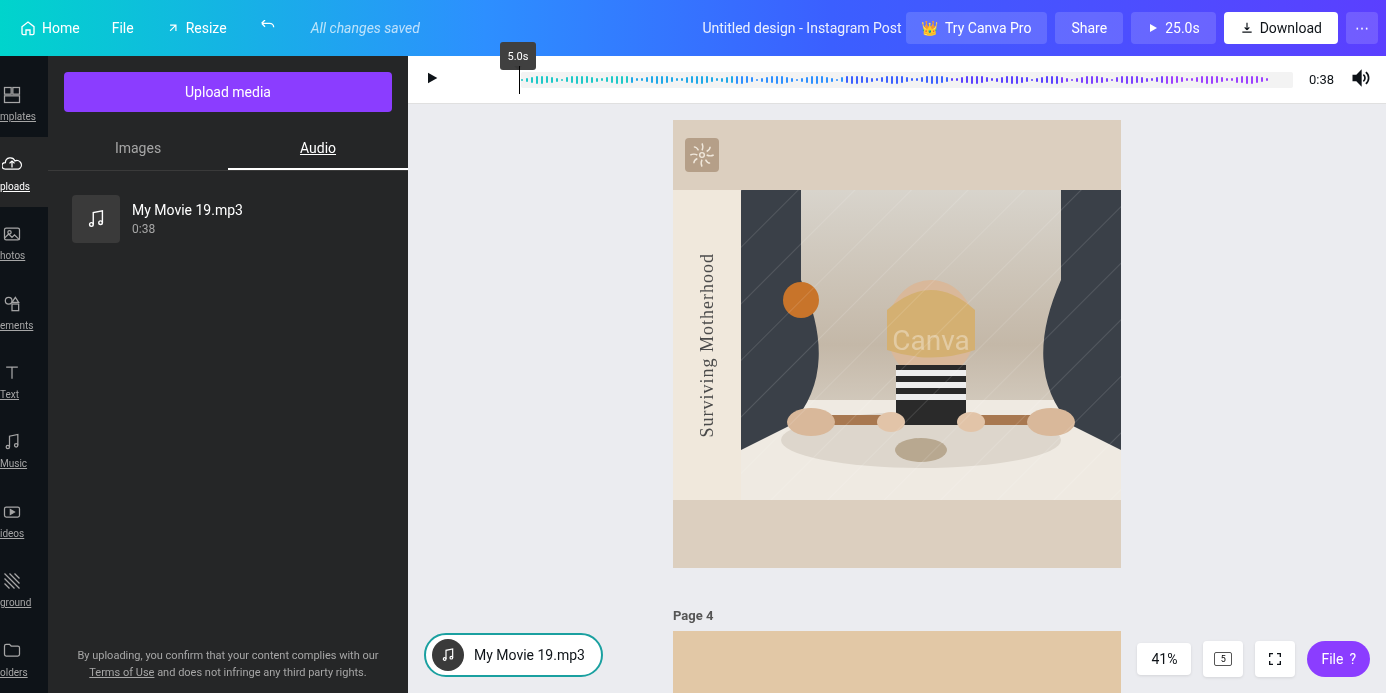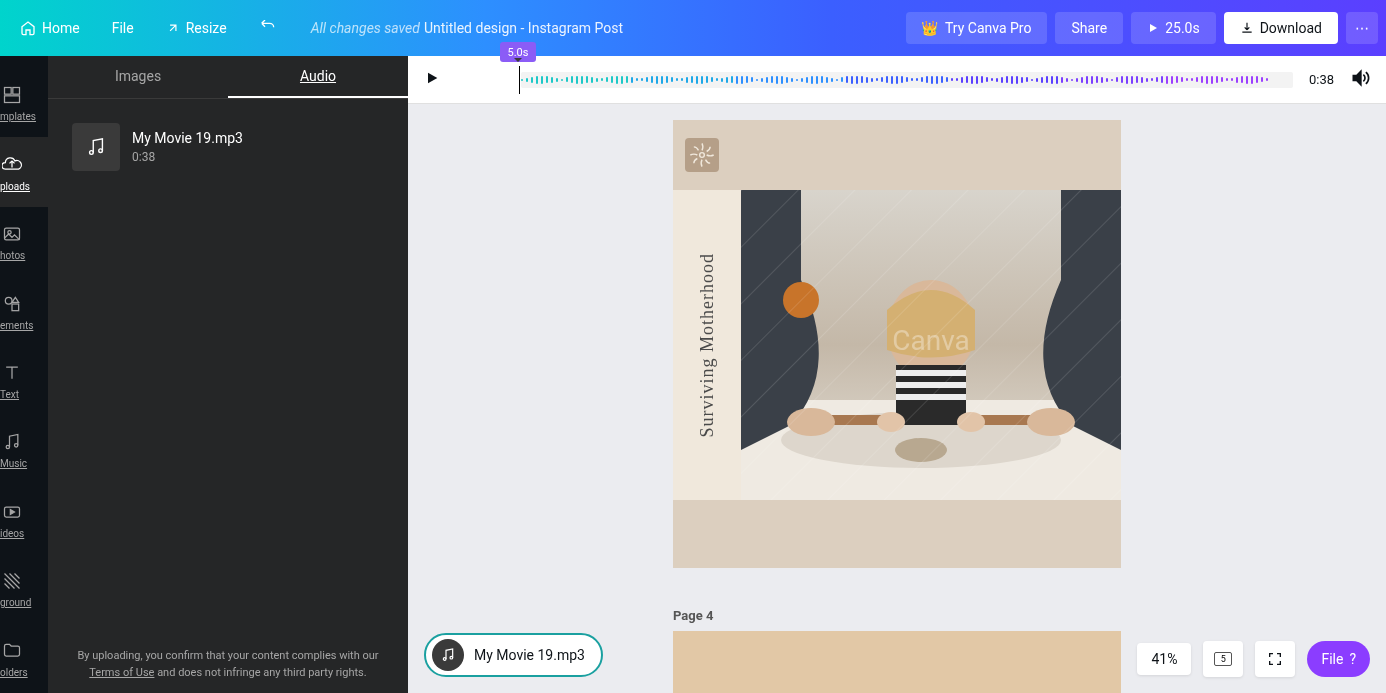--- a/index.html
+++ b/index.html
@@ -11,21 +11,21 @@
     background: linear-gradient(90deg, #00d4cc 0%, #2d8fff 35%, #3b5fff 60%, #5b3fff 100%);
     display: flex;
     align-items: center;
     padding: 0 8px;
     color: #fff;
     gap: 4px;
   }
   .topbar-left { display: flex; align-items: center; gap: 8px; }
   .topbar-item { display: flex; align-items: center; gap: 6px; padding: 8px 12px; border-radius: 4px; cursor: pointer; font-size: 14px; }
   .save-status { font-style: italic; color: rgba(255,255,255,0.7); font-size: 14px; margin-left: 16px; }
-  .design-title { flex: 1; text-align: left; color: rgba(255,255,255,0.9); font-size: 14px; }
+  .design-title { flex: 1; text-align: right; color: rgba(255,255,255,0.9); font-size: 14px; }
   .topbar-right { display: flex; align-items: center; gap: 8px; }
   .btn { padding: 8px 16px; border-radius: 4px; font-size: 14px; cursor: pointer; border: none; display: flex; align-items: center; gap: 6px; }
   .btn-transparent { background: rgba(255,255,255,0.15); color: #fff; }
   .btn-white { background: #fff; color: #0e1318; }
   .btn-more { width: 32px; padding: 8px 0; justify-content: center; background: rgba(255,255,255,0.15); color: #fff; }
 
   
   .main { display: flex; height: calc(100% - 56px); }
 
   
@@ -57,21 +57,21 @@
 
   
   .timeline-bar { height: 48px; background: #fff; border-bottom: 1px solid #e0e0e0; display: flex; align-items: center; padding: 0 16px; gap: 16px; position: relative; }
   .play-btn { cursor: pointer; }
   .timeline-track { flex: 1; height: 28px; position: relative; }
   .timeline-fill { position: absolute; left: 65px; right: 0; top: 6px; height: 16px; background: #f3f3f3; border-radius: 2px; }
   .timeline-dots { position: absolute; left: 65px; right: 0; top: 10px; height: 8px; display: flex; gap: 3px; align-items: center; overflow: hidden; }
   .timeline-dots span { width: 2px; border-radius: 1px; }
   .timeline-dur { font-size: 13px; color: #0e1318; }
   .vol-icon { cursor: pointer; }
-  .scrubber { position: absolute; left: 92px; top: 0; width: 36px; height: 20px; background: #8b5cf6; color: #fff; font-size: 11px; border-radius: 3px; display: flex; align-items: center; justify-content: center; transform: translateY(-14px); }
+  .scrubber { position: absolute; left: 92px; top: 0; width: 36px; height: 28px; background: #404040; color: #fff; font-size: 11px; border-radius: 3px; display: flex; align-items: center; justify-content: center; transform: translateY(-14px); }
   .scrubber::after { content: ''; position: absolute; bottom: -4px; left: 50%; transform: translateX(-50%); border: 4px solid transparent; border-top-color: #3a3a3a; }
   .scrubber-line { position: absolute; left: 110px; top: 0; bottom: 0; width: 1px; background: #000; }
 
   
   .viewport { flex: 1; overflow-y: auto; padding: 16px 0; position: relative; }
   .page { width: 448px; margin: 0 auto 40px; }
   .page-label { font-size: 13px; color: #555; margin-bottom: 8px; margin-left: 0; font-weight: bold; }
   .design-page { width: 448px; height: 448px; background: #dccfbf; position: relative; overflow: hidden; }
   .design-top { height: 70px; background: #dccfbf; display: flex; align-items: center; padding-left: 12px; }
   .flower { width: 34px; height: 34px; background: #b59f88; border-radius: 4px; display: flex; align-items: center; justify-content: center; }
@@ -233,20 +233,21 @@
       <div class="rail-icon">
           <svg width="20" height="20" viewBox="0 0 24 24" fill="none" stroke="currentColor" stroke-width="1.5">
             <path d="M3 6a2 2 0 012-2h4l2 2h8a2 2 0 012 2v8a2 2 0 01-2 2H5a2 2 0 01-2-2V6z"></path>
           </svg>
         </div>
       <span>olders</span>
     </div>
   </div>
 
   <div class="side-panel">
+    <button class="upload-btn">Upload media</button>
     <div class="tabs">
       <div class="tab">Images</div>
       <div class="tab active">Audio</div>
     </div>
     <div class="audio-list">
       <div class="audio-item">
         <div class="audio-thumb">
           <svg width="22" height="22" viewBox="0 0 24 24" fill="none" stroke="#fff" stroke-width="1.5">
               <path d="M9 18V5l10-2v13"></path>
               <circle cx="7" cy="18" r="2"></circle>

